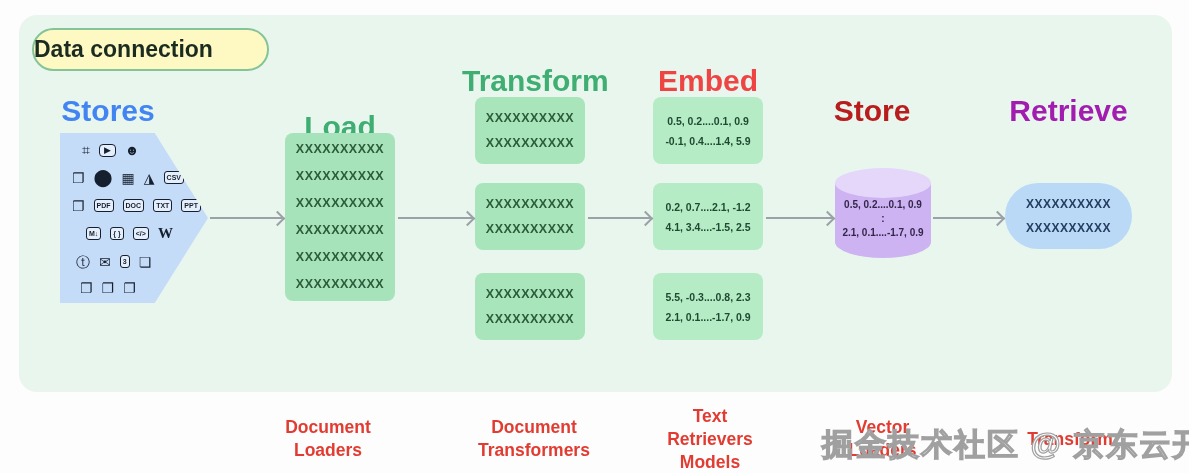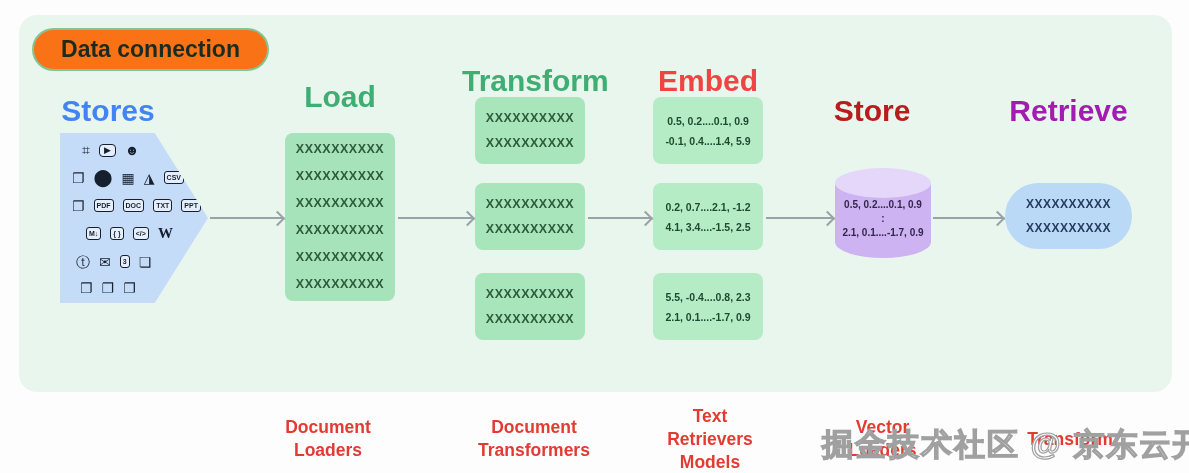--- a/index.html
+++ b/index.html
@@ -7,27 +7,27 @@
     width:1189px;height:473px;position:relative;overflow:hidden;
     background:#fdfdfd;font-family:"Liberation Sans","DejaVu Sans",sans-serif;
   }
   .abs{position:absolute;}
   .panel{
     left:19px;top:15px;width:1153px;height:377px;
     background:#e9f6ee;border-radius:18px;
   }
   .pill{
     left:32px;top:28px;width:237px;height:43px;
-    background:#f97316;border:2.5px solid #85c498;border-radius:24px;
-    display:flex;align-items:center;justify-content:center;
+    background:#fef9c3;border:2.5px solid #85c498;border-radius:24px;
+    display:flex;align-items:center;
     font-size:23px;font-weight:bold;color:#1b2b20;box-sizing:border-box;
   }
   .hdr{font-weight:bold;font-size:30px;text-align:center;margin-top:6px;}
   .hdr-source{left:53px;top:88px;width:110px;color:#4285f2;}
-  .hdr-load{left:285px;top:74px;width:110px;color:#3fae73;}
+  .hdr-load{left:285px;top:104px;width:110px;color:#3fae73;}
   .hdr-transform{left:462px;top:58px;width:136px;color:#3fae73;}
   .hdr-embed{left:653px;top:58px;width:110px;color:#ef4444;}
   .hdr-store{left:824px;top:88px;width:96px;color:#b91c1c;}
   .hdr-retrieve{left:1005px;top:88px;width:127px;color:#a21caf;}
 
   .source-shape{
     left:60px;top:133px;width:148px;height:170px;
     background:#c5dcf8;
     clip-path:polygon(0 0,64% 0,100% 50%,64% 100%,0 100%);
     padding:10px 6px 8px 12px;box-sizing:border-box;
@@ -179,21 +179,21 @@
 XXXXXXXXXX</div>
 <div class="abs datbox tf-box row-mid">XXXXXXXXXX
 XXXXXXXXXX</div>
 <div class="abs datbox tf-box row-bot">XXXXXXXXXX
 XXXXXXXXXX</div>
 
 <div class="abs datbox em-box row-top">0.5, 0.2....0.1, 0.9
 -0.1, 0.4....1.4, 5.9</div>
 <div class="abs datbox em-box row-mid">0.2, 0.7....2.1, -1.2
 4.1, 3.4....-1.5, 2.5</div>
-<div class="abs datbox em-box row-bot">5.5, -0.4....0.8, 2.3
+<div class="abs datbox em-box row-bot">5.5, -0.3....0.8, 2.3
 2.1, 0.1....-1.7, 0.9</div>
 
 <div class="abs cyl">
   <div class="cyl-body"></div>
   <div class="cyl-top"></div>
   <div class="cyl-text">0.5, 0.2....0.1, 0.9
 :
 2.1, 0.1....-1.7, 0.9</div>
 </div>
 

